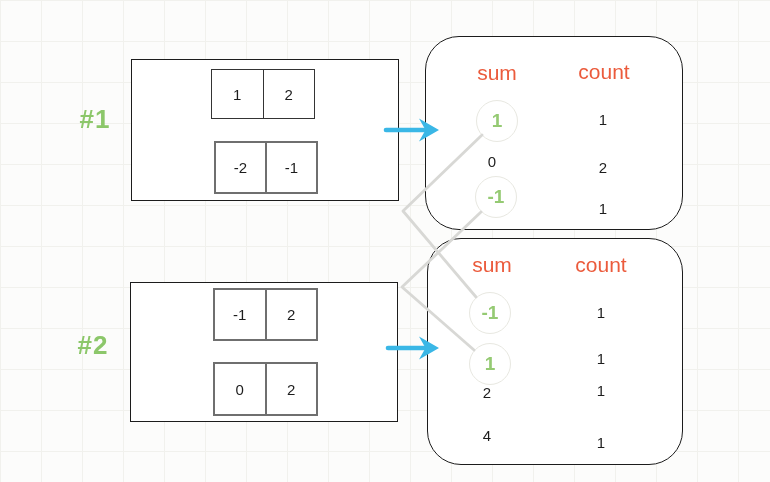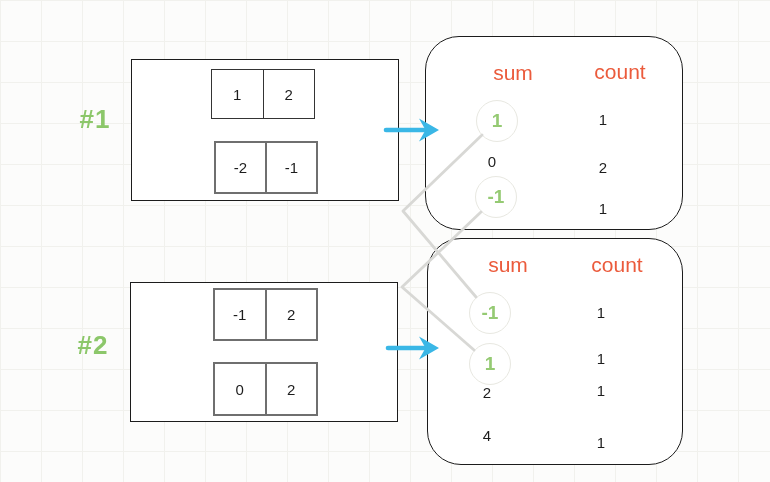--- a/index.html
+++ b/index.html
@@ -20,21 +20,21 @@
   .rect-box{position:absolute;background:#ffffff;border:1.6px solid #1c1c1c;z-index:2;}
   .cells{position:absolute;display:flex;background:#fff;z-index:3;}
   .cells.dark{border:1.7px solid #343434;}
   .cells.dark .cell + .cell{border-left:1.7px solid #343434;}
   .cells.gray{border:2px solid #6f6f6f;}
   .cells.gray .cell + .cell{border-left:2px solid #6f6f6f;}
   .cell{flex:1;display:flex;align-items:center;justify-content:center;
         font-size:15px;color:var(--text,#1d1d1d);}
   .result-box{position:absolute;background:#ffffff;border:1.6px solid #1c1c1c;
         border-radius:34px;z-index:2;}
-  .hdr{color:var(--header,#eb5b3c);font-size:21px;font-weight:500;z-index:4;margin-left:16px;}
+  .hdr{color:var(--header,#eb5b3c);font-size:21px;font-weight:500;z-index:4;}
   .val{font-size:15px;color:var(--text,#1d1d1d);z-index:4;}
   .sumval{font-size:15px;color:var(--text,#1d1d1d);z-index:4;}
   .circled{
     width:40px;height:40px;border-radius:50%;
     border:1.6px solid #e8e8e1;background:#fff;
     display:flex;align-items:center;justify-content:center;
     color:var(--highlight-number,#95ca73);font-size:19px;font-weight:600;
   }
   .overlay{position:absolute;left:0;top:0;z-index:10;pointer-events:none;}
   .connector{fill:none;stroke:var(--connector,#d8d8d5);stroke-width:2.8;

